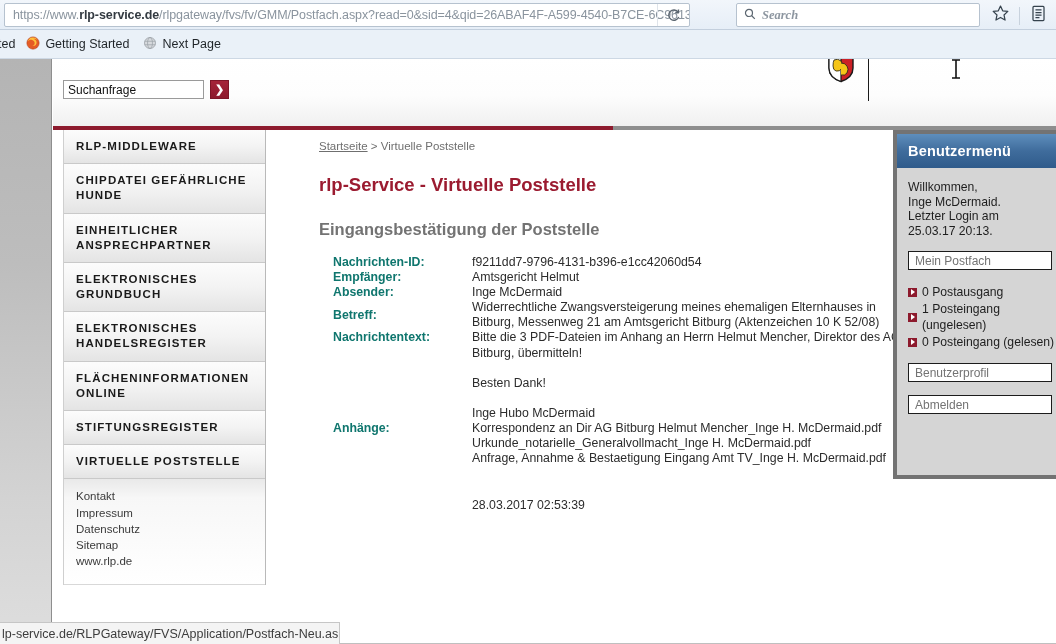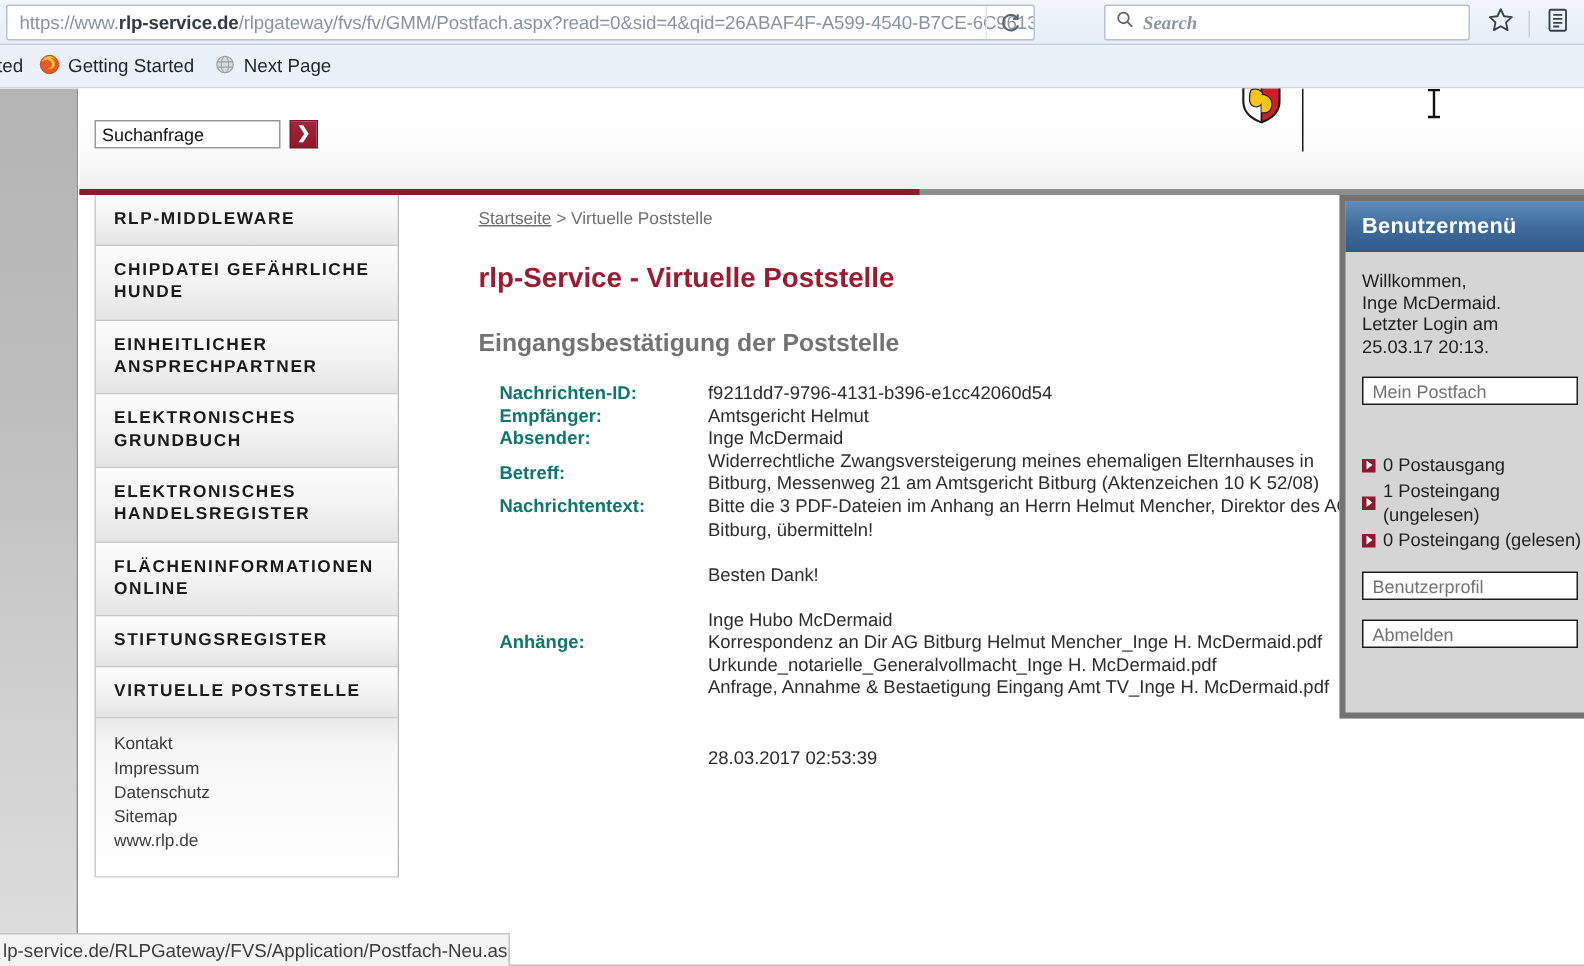--- a/index.html
+++ b/index.html
@@ -78,21 +78,21 @@
 
   
   #site-header {
     position: absolute; left: 0; top: 0; width: 1003px; height: 67px;
     background: linear-gradient(to bottom, #ffffff 0%, #fdfdfd 55%, #f0f0f0 100%);
   }
   #site-search {
     position: absolute; left: 10px; top: 21px; display: flex; align-items: center; gap: 6px;
   }
   #suchanfrage {
-    width: 124px; height: 19px; border: 1px solid #9a9a9a; background: #fff;
+    width: 141px; height: 19px; border: 1px solid #9a9a9a; background: #fff;
     font-size: 12px; color: #111; padding: 0 4px; font-family: "Liberation Sans", sans-serif;
   }
   #search-go {
     width: 19px; height: 19px;
     background: linear-gradient(to bottom, #a52339 0%, #8d1a2d 100%);
     border: 1px solid #7d1527;
     display: flex; align-items: center; justify-content: center;
     color: #fff; font-size: 11px; font-weight: bold; line-height: 1;
     cursor: pointer;
   }
@@ -187,21 +187,21 @@
     letter-spacing: 0.2px;
   }
   #right-body { padding: 12px 10px 10px 11px; }
   #welcome { font-size: 12.2px; color: #1e1e1e; line-height: 14.6px; }
   .panel-btn {
     margin-top: 13px; width: 144px; height: 19px;
     background: #ffffff; border: 1px solid #1c1c1c;
     font-size: 12px; color: #737373; display: flex; align-items: center;
     padding-left: 6px; cursor: pointer;
   }
-  #mailbox-counts { margin-top: 32px; }
+  #mailbox-counts { margin-top: 14px; }
   .count-row {
     display: flex; align-items: center; gap: 5px;
     font-size: 12.2px; color: #1e1e1e; line-height: 16px; margin-bottom: 1px;
   }
   .count-bullet {
     width: 9px; height: 9px; background: #8d1a2d; position: relative; flex: none;
   }
   .count-bullet::after {
     content: ""; position: absolute; left: 2.5px; top: 1.5px;
     border-left: 4px solid #ffffff;

